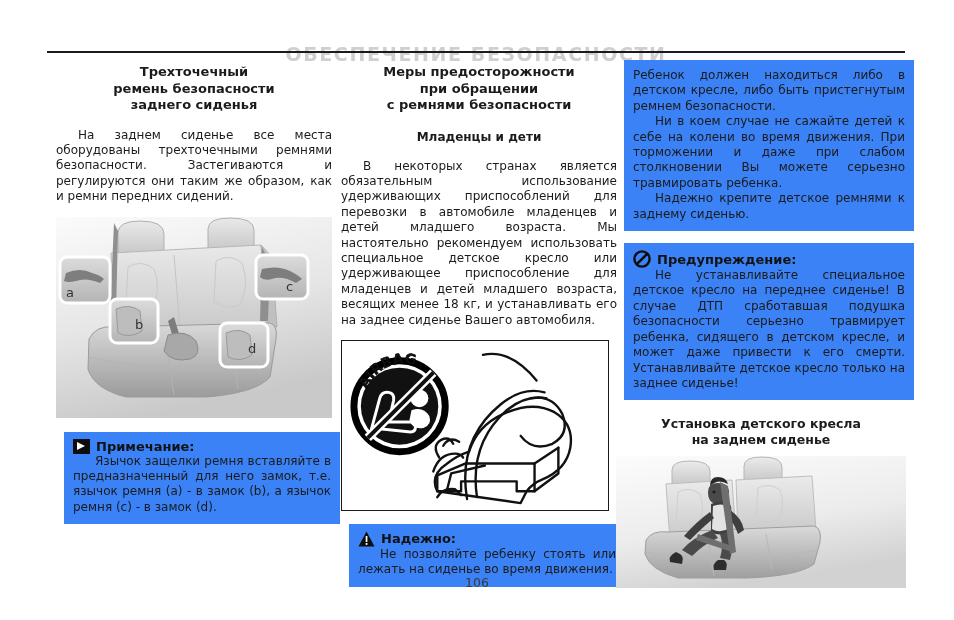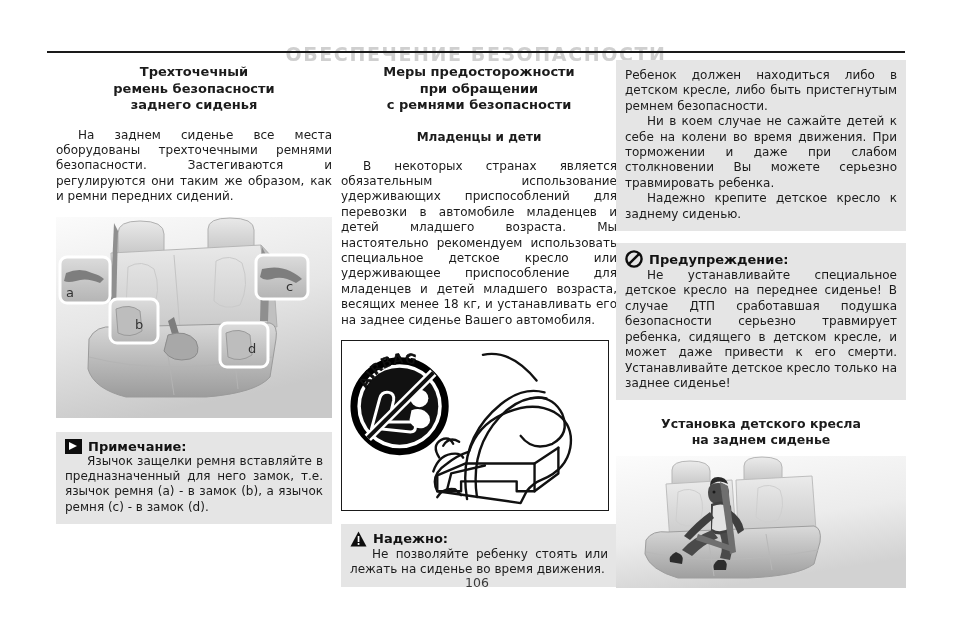--- a/index.html
+++ b/index.html
@@ -77,23 +77,24 @@
     text-align: justify;
     margin: 0;
     color: #1b1b1b;
     hyphens: manual;
   }
   p.body.first { text-indent: 22px; }
   .gap-14 { height: 14px; }
 
   
   .notebox {
-    background: #e5e5e5;
+    background: #3b82f6;
     padding: 7px 9px 9px 9px;
     box-sizing: border-box;
+    margin-left: 8px;
   }
   .notebox .nb-head {
     font-size: 13px;
     font-weight: bold;
     line-height: 15px;
     color: #121212;
     display: flex;
     align-items: center;
     gap: 6px;
   }
@@ -336,21 +337,21 @@
       </div>
       <p class="indent">Не позволяйте ребенку стоять или лежать на сиденье во время движения.</p>
     </div>
   </div>
 
   <div class="col col3" style="top:60px;">
 
     <div class="notebox" style="width:290px; padding:8px 9px 9px 9px;">
       <p>Ребенок должен находиться либо в детском кресле, либо быть пристегнутым ремнем безопасности.</p>
       <p class="indent">Ни в коем случае не сажайте детей к себе на колени во время движения. При торможении и даже при слабом столкновении Вы можете серьезно травмировать ребенка.</p>
-      <p class="indent">Надежно крепите детское кресло к заднему сиденью.</p>
+      <p class="indent">Надежно крепите детское ремнями к заднему сиденью.</p>
     </div>
 
     <div class="notebox" style="margin-top:12px; width:290px;">
       <div class="nb-head">
         <svg class="icon-prohibit" width="18" height="18" viewBox="0 0 18 18">
           <circle cx="9" cy="9" r="7.6" fill="none" stroke="#0d0d0d" stroke-width="2.4"></circle>
           <line x1="3.8" y1="14.2" x2="14.2" y2="3.8" stroke="#0d0d0d" stroke-width="2.4"></line>
         </svg>
         <span>Предупреждение:</span>
       </div>

